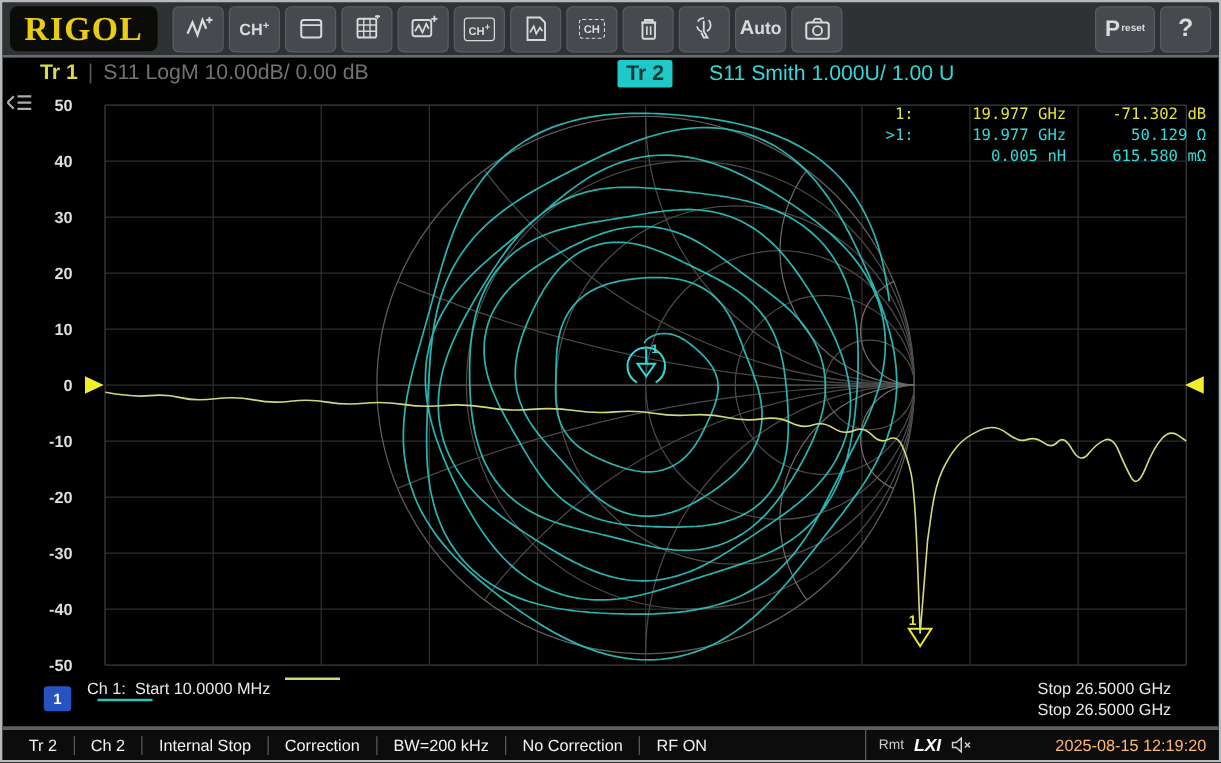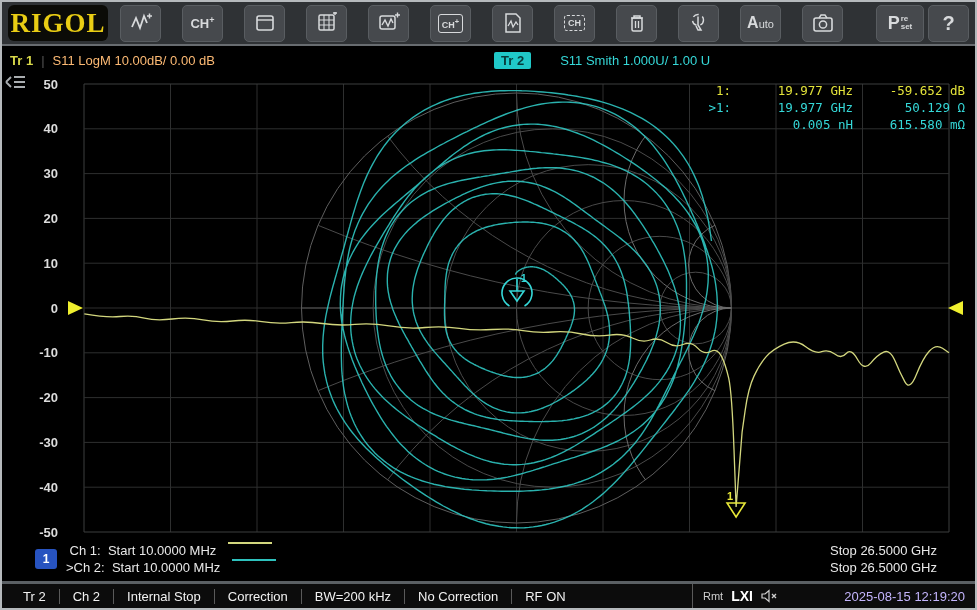--- a/index.html
+++ b/index.html
@@ -1,40 +1,40 @@
 <!DOCTYPE html>
 <html><head>
 <meta charset="utf-8">
 <style>
   html,body{margin:0;padding:0;background:#111;}
   .screen{position:relative;width:977px;height:610px;background:#000;overflow:hidden;
     font-family:"Liberation Sans",sans-serif;border:2px solid #b5b9bc;box-sizing:border-box;}
   
   .toolbar{position:absolute;left:0;top:0;width:100%;height:44px;background:#2f3235;
     border-bottom:2px solid #686c70;display:flex;align-items:center;padding:0 6px;box-sizing:border-box;gap:4px;}
-  .logo{background:#0b0b07;border-radius:6px;width:100px;height:36px;display:flex;align-items:center;justify-content:center;
+  .logo{background:#0b0b07;border-radius:6px;width:118px;height:36px;display:flex;align-items:center;justify-content:center;
     color:#e9cd14;font-family:"Liberation Serif",serif;font-weight:bold;font-size:27px;letter-spacing:1px;margin-right:8px;flex:none;}
   .tb-btn{width:39px;height:35px;background:#46494d;border:1px solid #595d61;border-radius:5px;
     display:flex;align-items:center;justify-content:center;color:#d8dadc;flex:none;cursor:pointer;}
   .tb-btn svg{display:block;}
   .tb-label{font-size:13px;font-weight:bold;color:#d8dadc;}
   .tb-label sup{font-size:9px;}
   .tb-mini{font-size:9px;font-weight:bold;border:1.5px solid #d8dadc;border-radius:3px;padding:2px 3px;}
   .auto-a{font-size:16px;font-weight:bold;}
-  .auto-rest{font-size:11px;font-weight:normal;}
+  .auto-rest{font-size:14px;font-weight:bold;}
   .tb-spacer{flex:1;}
   .preset-p{font-size:18px;font-weight:bold;}
-  .preset-col{display:inline-flex;flex-direction:column;font-size:8px;font-weight:bold;line-height:8px;margin-left:1px;}
+  .preset-col{display:inline-flex;flex-direction:row;font-size:8px;font-weight:bold;line-height:8px;margin-left:1px;}
   .help{font-size:20px;font-weight:bold;}
   
-  .trace-bar{position:absolute;left:0;top:46px;width:100%;height:24px;display:flex;align-items:center;
-    font-size:13px;padding-left:8px;box-sizing:border-box;}
+  .trace-bar{position:absolute;left:0;top:46px;width:100%;height:24px;display:flex;
+    font-size:17px;padding-left:30px;box-sizing:border-box;}
   .tr1{color:#d9d94a;font-weight:bold;}
   .tr-sep{color:#555;margin:0 8px;}
-  .tr1-desc{color:#fdba74;}
+  .tr1-desc{color:#737373;}
   .tr2-group{position:absolute;left:492px;display:flex;align-items:center;}
   .tr2-badge{background:#20c8c8;color:#073a3a;font-weight:bold;padding:1px 7px;border-radius:2px;margin-right:10px;}
   .tr2-desc{color:#35d8d8;margin-left:19px;}
   
   .plot{position:absolute;left:0;top:70px;width:977px;height:513px;}
   .plot svg{position:absolute;left:0;top:0;}
   .marker-readout{position:absolute;top:10px;right:14px;display:grid;grid-template-columns:44px 122px 112px;
     font-family:"DejaVu Sans Mono",monospace;font-size:12.5px;line-height:17px;text-align:right;}
   .mr-yellow{color:#e3e33a;}
   .mr-cyan{color:#35d8d8;}
@@ -46,31 +46,31 @@
   .stops{position:absolute;right:42px;top:470px;font-size:13px;color:#e8e8e8;line-height:17px;text-align:left;}
   .menu-collapse{position:absolute;right:6px;top:488px;width:26px;height:20px;cursor:pointer;}
   
   .status-bar{position:absolute;left:0;bottom:0;width:100%;height:27px;background:#0c0c0c;border-top:3px solid #5b6064;
     display:flex;align-items:center;font-size:13px;color:#f2f2f2;padding:0 8px;box-sizing:border-box;}
   .sb-item{padding:0 13px;cursor:pointer;}
   .sb-item + .sb-item{border-left:1px solid #5a5a5a;}
   .sb-right{margin-left:auto;width:264px;display:flex;align-items:center;border-left:1px solid #5a5a5a;
     padding-left:10px;gap:8px;height:100%;}
   .rmt{font-size:11px;color:#cfcfcf;}
-  .lxi{font-weight:bold;font-size:14px;color:#fff;}
-  .sb-dt{margin-left:auto;font-size:13px;color:#c4b5fd;padding-right:2px;}
+  .lxi{font-weight:bold;font-style:italic;font-size:14px;color:#fff;}
+  .sb-dt{margin-left:auto;font-size:13px;color:#fdba74;padding-right:2px;}
 </style>
 </head>
 <body>
 
 <div class="screen">
 
   <div class="toolbar">
     <div class="logo">RIGOL</div>
-    <div id="tb-buttons" style="display:flex;gap:21px;align-items:center;">
+    <div id="tb-buttons" style="display:flex;gap:4px;align-items:center;">
         <div class="tb-btn">
           <span>
             <svg width="24" height="22" viewBox="0 0 24 22">
               <path d="M3 15 L7 6 L11 16 L15 4 L18 11" stroke="#d8dadc" fill="none" stroke-width="1.8"></path>
               <path d="M18 4 h5 M20.5 1.5 v5" stroke="#d8dadc" fill="none" stroke-width="1.5"></path>
             </svg>
           </span>
         </div>
         <div class="tb-btn">
           <span class="tb-label">CH<sup>+</sup></span>
@@ -236,32 +236,32 @@
         <g stroke="#35d8d8" fill="none" stroke-width="1.6">
           <path d="M507.5 234 A15 15 0 1 1 522.5 234"></path>
           <line x1="515" y1="207" x2="515" y2="219"></line>
           <path d="M508 219 L522 219 L515 229 Z"></path>
           <text x="519" y="210" fill="#35d8d8" font-size="10" font-weight="bold" stroke="none" font-family="Liberation Sans, sans-serif">1</text>
         </g>
       </svg>
     <div class="marker-readout" id="marker-readout">
         <span class="mr-yellow">1:</span>
         <span class="mr-yellow">19.977 GHz</span>
-        <span class="mr-yellow">-59.652 dB</span>
+        <span class="mr-yellow">-71.302 dB</span>
         <span class="mr-cyan">&gt;1:</span>
         <span class="mr-cyan">19.977 GHz</span>
         <span class="mr-cyan">50.129 Ω</span>
         <span class="mr-cyan"></span>
         <span class="mr-cyan">0.005 nH</span>
         <span class="mr-cyan">615.580 mΩ</span>
       </div>
     <div class="ch-box">1</div>
     <div class="ch-rows" id="ch-rows">
         <div class="ch-row"><span> Ch 1:  Start 10.0000 MHz</span><span class="ch-swatch" style="background:#d3d77e"></span></div>
-        <div class="ch-row"><span>&gt;Ch 2:  Start 10.0000 MHz</span><span class="ch-swatch" style="background:#2ec1bd"></span></div>
+        <div class="ch-row"><span class="ch-swatch" style="background:#2ec1bd"></span></div>
       </div>
     <div class="stops" id="stops">
         <div>Stop  26.5000 GHz</div>
         <div>Stop  26.5000 GHz</div>
       </div>
     <svg class="menu-collapse" viewBox="0 0 26 20">
       <path d="M4 10 L9 5 M4 10 L9 15" stroke="#a9adb0" stroke-width="1.8" fill="none"></path>
       <path d="M12 5 H23 M12 10 H23 M12 15 H23" stroke="#a9adb0" stroke-width="1.8"></path>
     </svg>
   </div>

